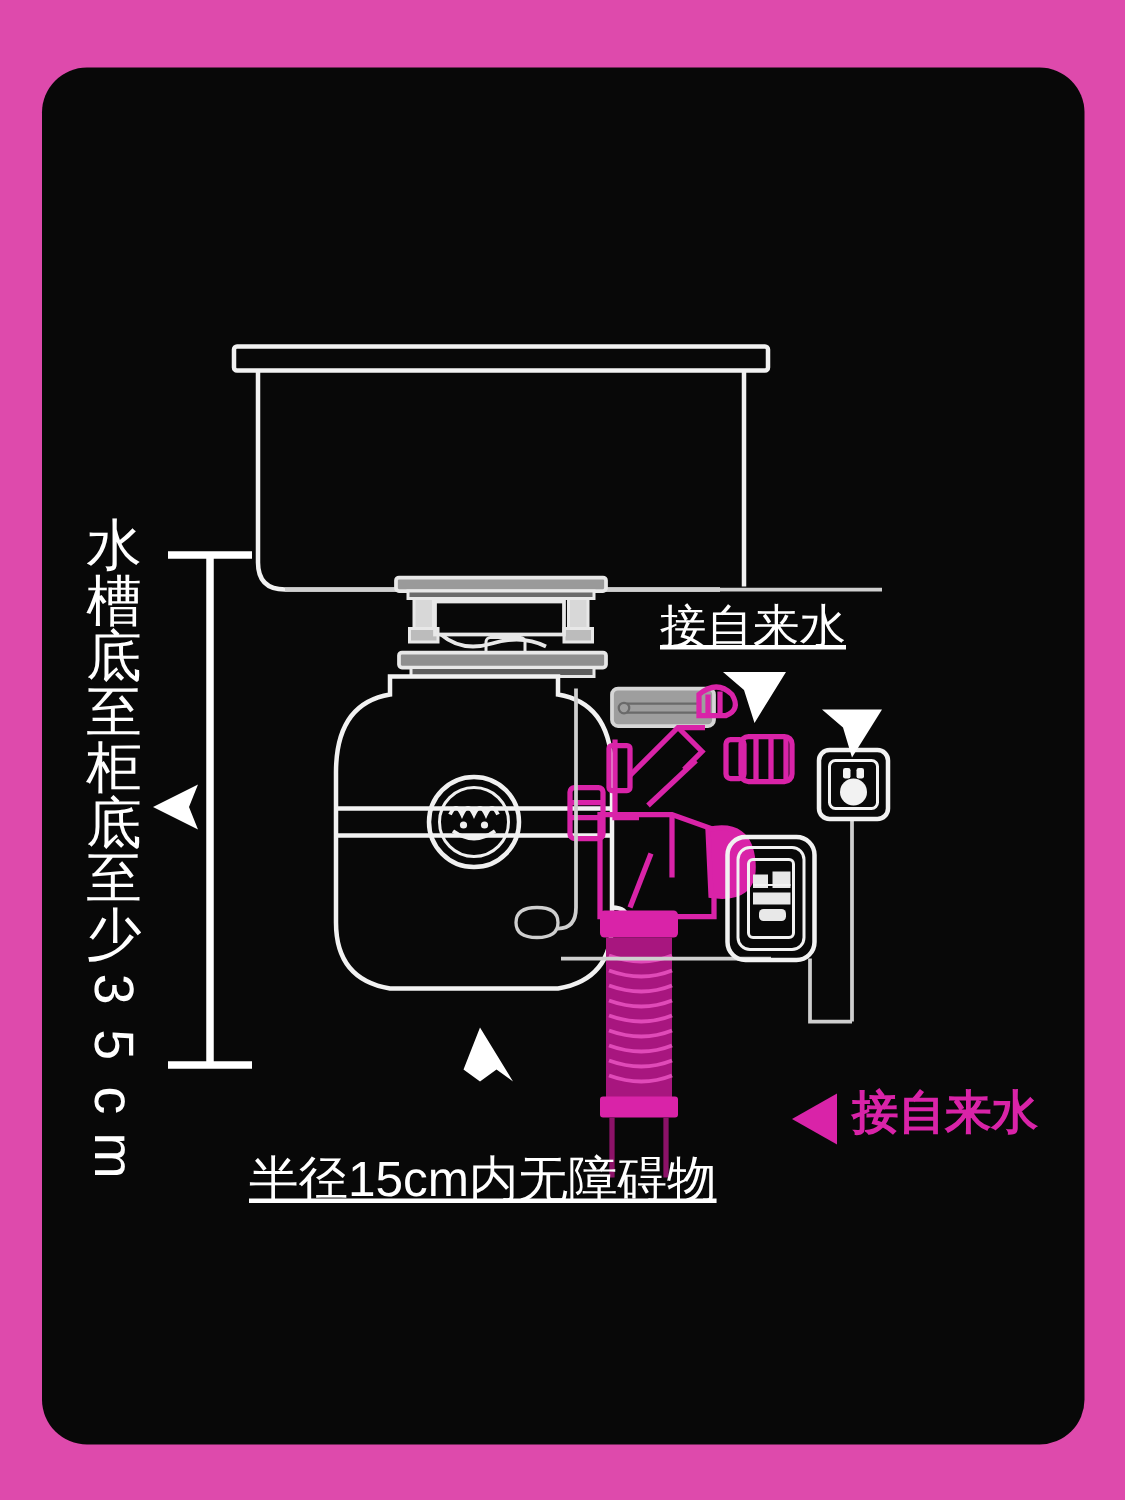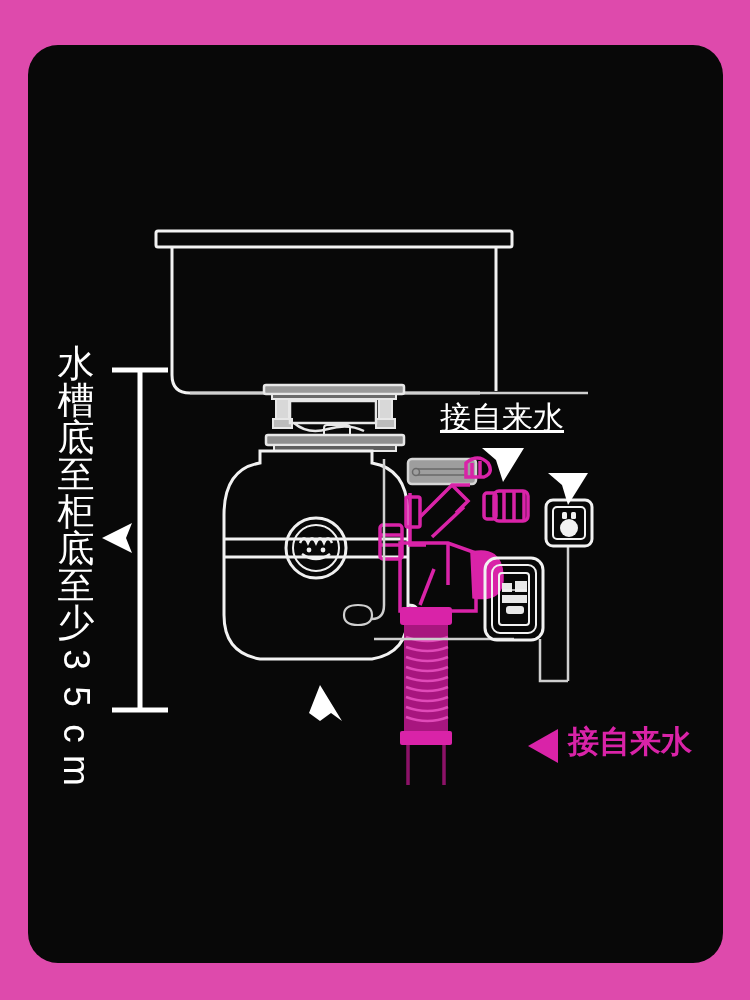--- a/index.html
+++ b/index.html
@@ -249,19 +249,20 @@
         <span>少</span>
         <span class="rot">3</span>
         <span class="rot">5</span>
         <span class="rot">c</span>
         <span class="rot">m</span>
       </div>
 
       <div class="lbl lbl-tap">接自来水</div>
 
 
+      <div class="lbl lbl-radius">半径15cm内无障碍物</div>
 
       <div class="drain-tri"></div>
       <div class="lbl-drain">接自来水</div>
 
     </div>
   </div>
 </div>
 
 </body></html>

